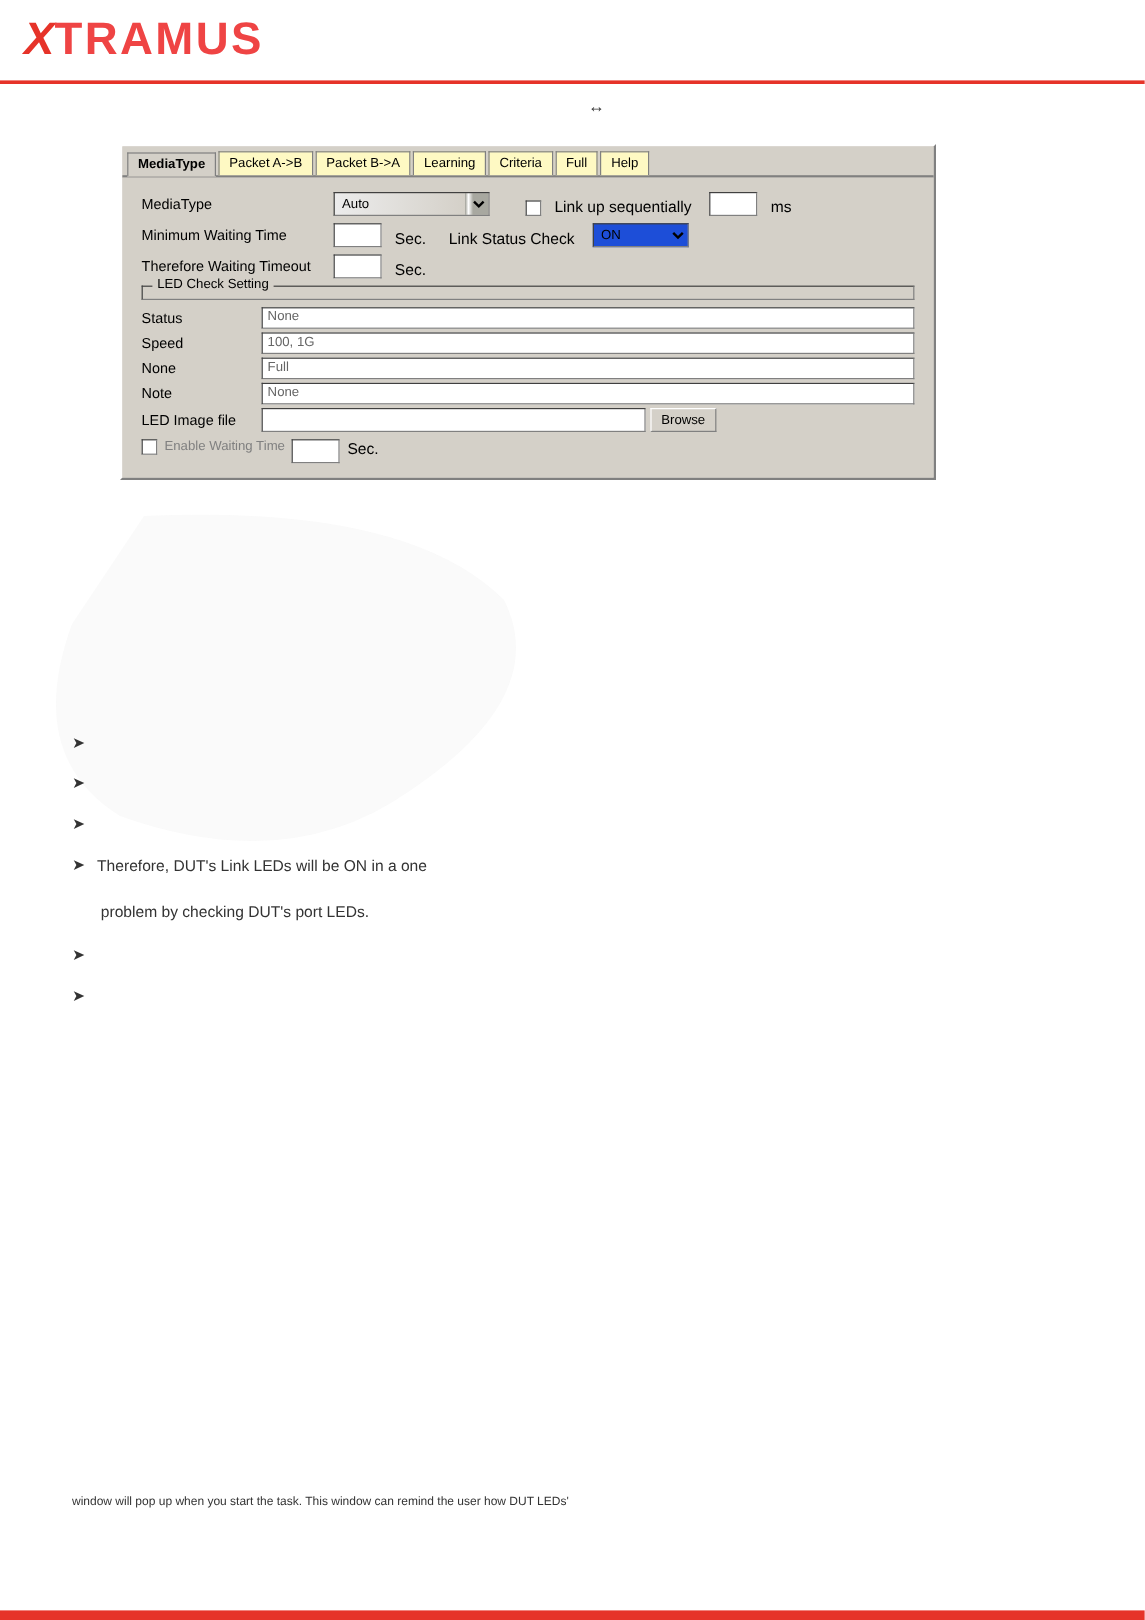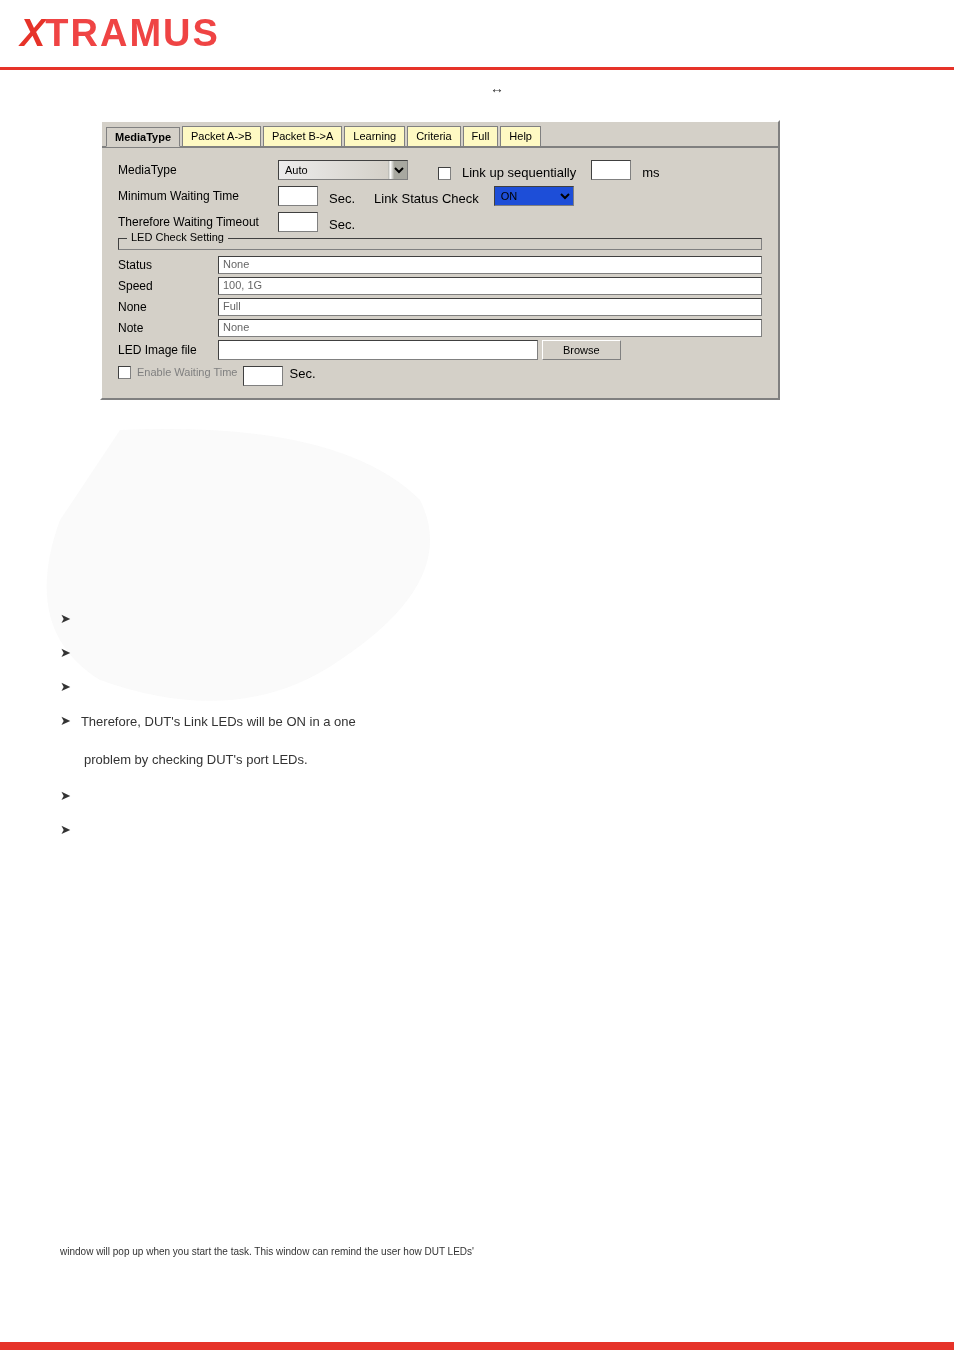--- a/index.html
+++ b/index.html
@@ -224,21 +224,21 @@
       border-top-color: #404040;
       border-left-color: #404040;
       padding: 1px 4px;
       font-size: 11px;
       height: 20px;
       color: #333;
     }
 
     .browse-button {
       margin-left: 4px;
-      padding: 1px 20px;
+      padding: 1px 8px;
       font-size: 11px;
       background: #d4d0c8;
       border: 1px solid #ffffff;
       border-right-color: #808080;
       border-bottom-color: #808080;
       cursor: pointer;
       height: 20px;
     }
 
     

